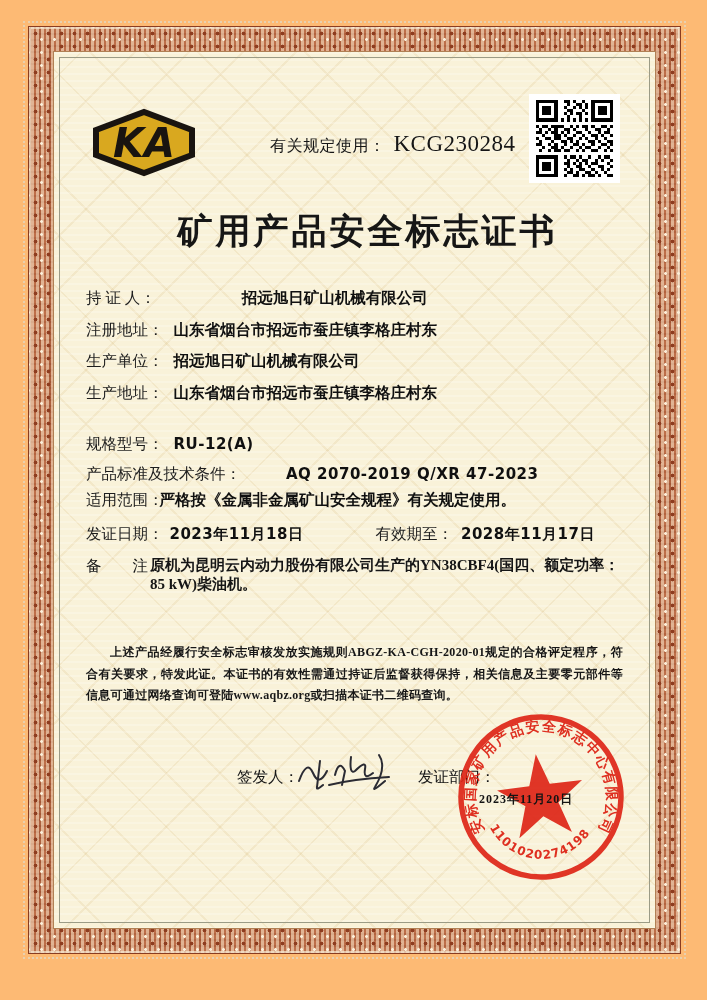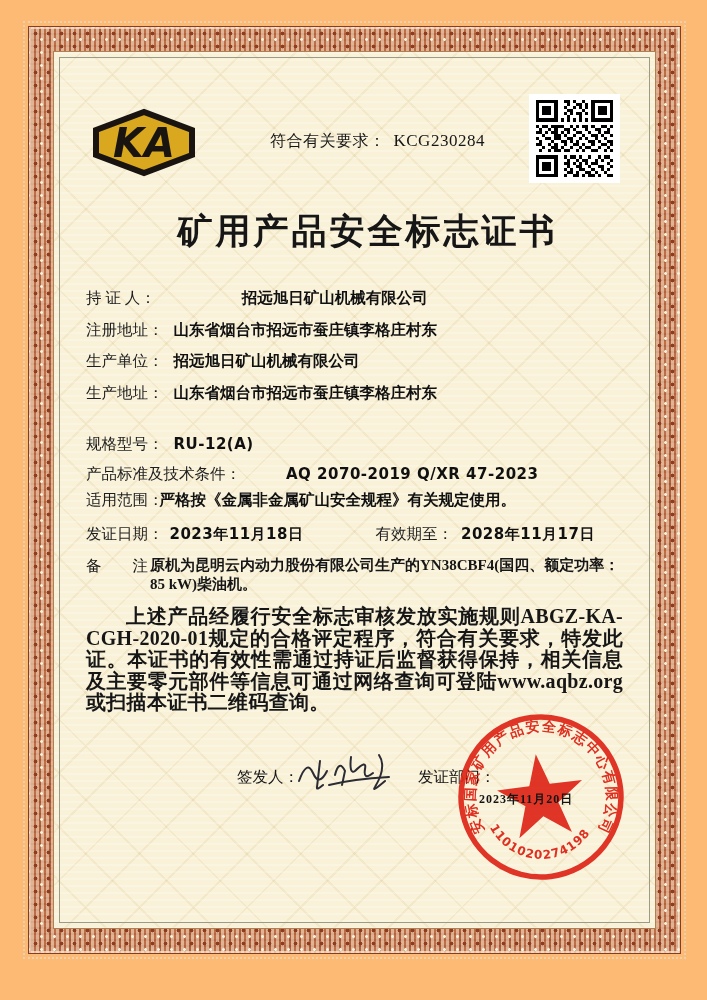--- a/index.html
+++ b/index.html
@@ -30,38 +30,38 @@
     background-image:
       repeating-linear-gradient(180deg,rgba(255,255,255,.22) 0 2px,rgba(0,0,0,0) 2px 7px),
       repeating-linear-gradient(45deg,rgba(0,0,0,0) 0 36px,rgba(204,168,96,.14) 36px 38px),
       repeating-linear-gradient(-45deg,rgba(0,0,0,0) 0 36px,rgba(204,168,96,.14) 36px 38px);
     border:1px solid #b08054;
   }
   .rule{position:absolute;inset:5px;border:1px solid #9b9b86;}
 
   .abs{position:absolute;}
   .serial{left:270px;top:131px;font-size:16px;letter-spacing:.5px;white-space:nowrap;}
-  .serial .num{font-family:"Liberation Serif",serif;font-size:17px;margin-left:8px;}
+  .serial .num{font-family:"Liberation Serif",serif;font-size:23px;margin-left:8px;}
   .title{left:0;right:0;top:208px;text-align:center;font-size:35px;font-weight:bold;
          letter-spacing:3px;font-family:"Liberation Serif","DejaVu Serif",serif;padding-left:28px;}
 
   .row{position:absolute;left:86px;white-space:nowrap;font-size:15.5px;}
   .row .lab{color:#1d1d1d;}
   .row .val{font-weight:bold;color:#101010;}
   .v-sans{font-family:"DejaVu Sans","Liberation Sans",sans-serif;font-size:15px;letter-spacing:.5px;}
   .r0{top:288px}.r1{top:320px}.r2{top:351px}.r3{top:383px}
   .r4{top:405px}.r5{top:434px}.r6{top:464px}.r7{top:490px}
   .row .gap{display:inline-block;}
   .g172{width:86px;} 
 
   .dates{top:524px;}
   .remark-lab{left:86px;top:556px;}
   .remark-val{left:150px;top:556px;width:478px;white-space:normal;line-height:19px;
               font-weight:bold;font-size:15px;}
-  .statement{left:86px;top:606px;width:537px;font-size:20px;font-weight:bold;
+  .statement{left:86px;top:642px;width:537px;font-size:12px;font-weight:bold;
              line-height:21.5px;text-indent:2em;text-align:justify;letter-spacing:.3px;font-family:Liberation Serif, serif;}
 
   .sig-label{left:237px;top:767px;font-size:15.5px;}
   .dept-label{left:418px;top:767px;font-size:15.5px;}
   .seal-date{left:479px;top:791px;font-size:12px;font-weight:bold;color:#141414;
              letter-spacing:1px;z-index:6;}
   .seal-box{left:455px;top:711px;width:172px;height:172px;z-index:5;transform:rotate(-7deg);}
   .qr-box{left:529px;top:94px;width:91px;height:89px;background:#fff;}
   .ka-box{left:92px;top:108px;width:104px;height:69px;}
   .cmac-box{left:116px;top:742px;width:54px;height:70px;}
@@ -79,21 +79,21 @@
   </div>
 
   <div class="abs ka-box">
     <svg width="104" height="69" viewBox="0 0 104 69">
       <polygon points="4,22 52,4 100,22 100,47 52,65 4,47" fill="#d9a81f" stroke="#191410" stroke-width="6"></polygon>
       <text x="52" y="49" text-anchor="middle" font-family="DejaVu Sans, Liberation Sans, sans-serif" font-size="40" font-weight="bold" font-style="italic" fill="#191410">KA</text>
     </svg>
   </div>
 
   <div class="abs serial">
-    <span>符合有关要求：</span><span class="num">KCG230284</span>
+    <span>有关规定使用：</span><span class="num">KCG230284</span>
   </div>
 
   <div class="abs qr-box">
     <svg width="77" height="77" viewBox="0 0 25 25" style="position:absolute;left:7px;top:6px" shape-rendering="crispEdges">
       <path fill="#000" d="M0 0h7v7H0zM18 0h7v7h-7zM0 18h7v7H0z"></path>
       <path fill="#fff" d="M1 1h5v5H1zM19 1h5v5h-5zM1 19h5v5H1z"></path>
       <path fill="#000" d="M2 2h3v3H2zM20 2h3v3h-3zM2 20h3v3H2z"></path>
       <path fill="#000" d="M8 6h1v1H8zM10 6h1v1h-1zM12 6h1v1h-1zM14 6h1v1h-1zM16 6h1v1h-1zM6 8h1v1H6zM6 10h1v1H6zM6 12h1v1H6zM6 14h1v1H6zM6 16h1v1H6z"></path>
       <path fill="#000" d="M9 0h2v1H9zM12 0h1v1h-1zM15 0h1v1h-1zM10 1h1v1h-1zM13 1h2v1h-2zM16 1h1v1h-1zM9 2h1v1H9zM12 2h1v1h-1zM14 2h1v1h-1zM16 2h1v1h-1zM10 3h2v1h-2zM15 3h1v1h-1zM9 4h1v1H9zM11 4h1v1h-1zM13 4h2v1h-2zM16 4h1v1h-1zM10 5h1v1h-1zM14 5h1v1h-1z"></path>
       <path fill="#000" d="M0 8h1v1H0zM2 8h2v1H2zM5 8h1v1H5zM7 8h2v1H7zM11 8h1v1h-1zM13 8h1v1h-1zM15 8h2v1h-2zM18 8h1v1h-1zM21 8h2v1h-2zM24 8h1v1h-1zM1 9h1v1H1zM4 9h1v1H4zM6 9h1v1H6zM9 9h2v1H9zM12 9h1v1h-1zM16 9h1v1h-1zM19 9h2v1h-2zM23 9h1v1h-1zM0 10h2v1H0zM3 10h1v1H3zM5 10h1v1H5zM8 10h1v1H8zM10 10h1v1h-1zM13 10h2v1h-2zM17 10h1v1h-1zM20 10h1v1h-1zM22 10h2v1h-2zM2 11h1v1H2zM6 11h2v1H6zM9 11h1v1H9zM12 11h1v1h-1zM15 11h1v1h-1zM18 11h2v1h-2zM21 11h1v1h-1zM24 11h1v1h-1z"></path>

